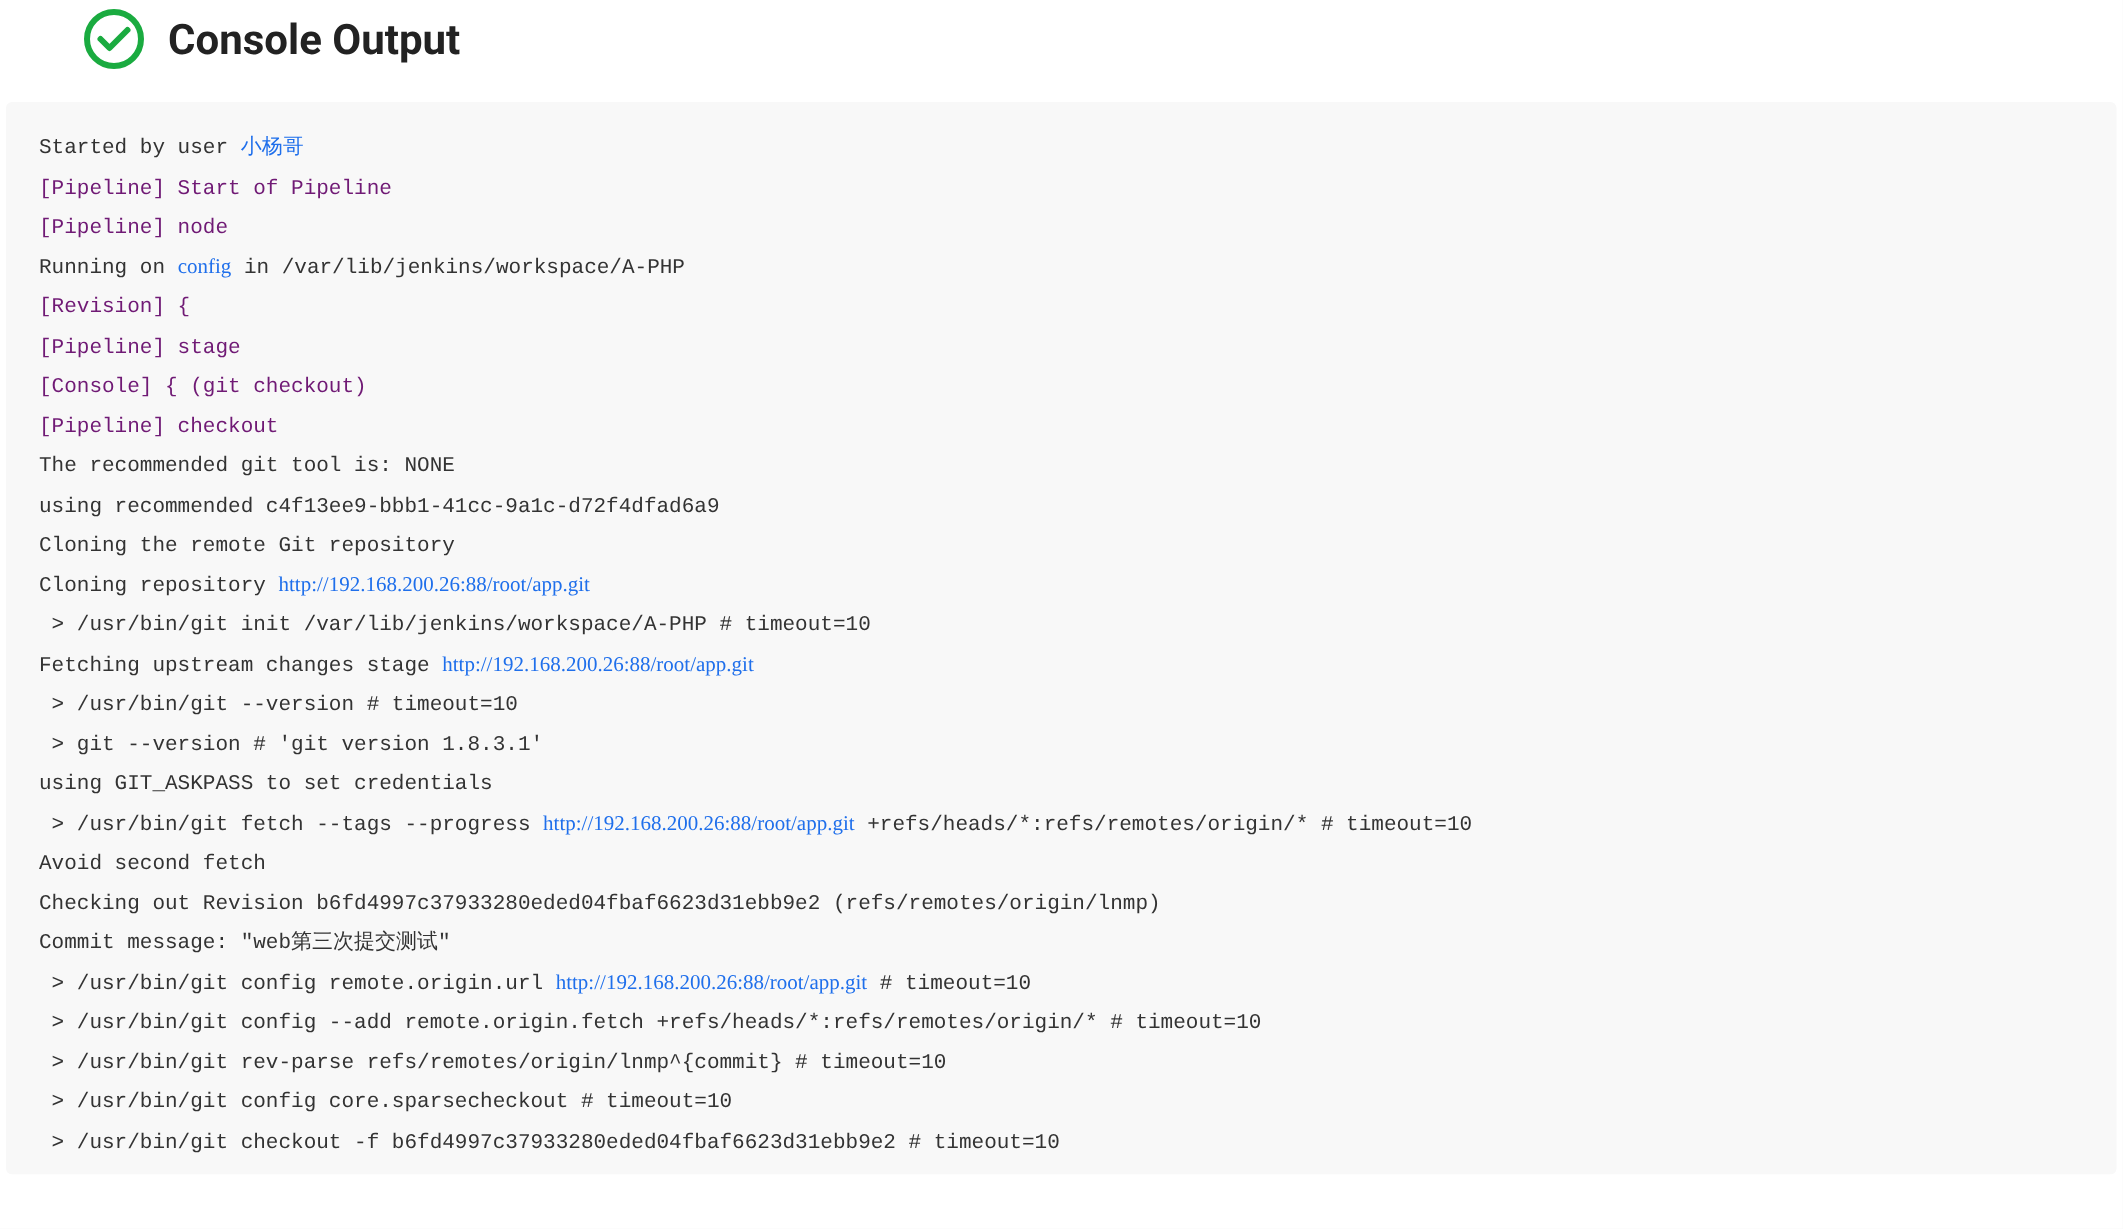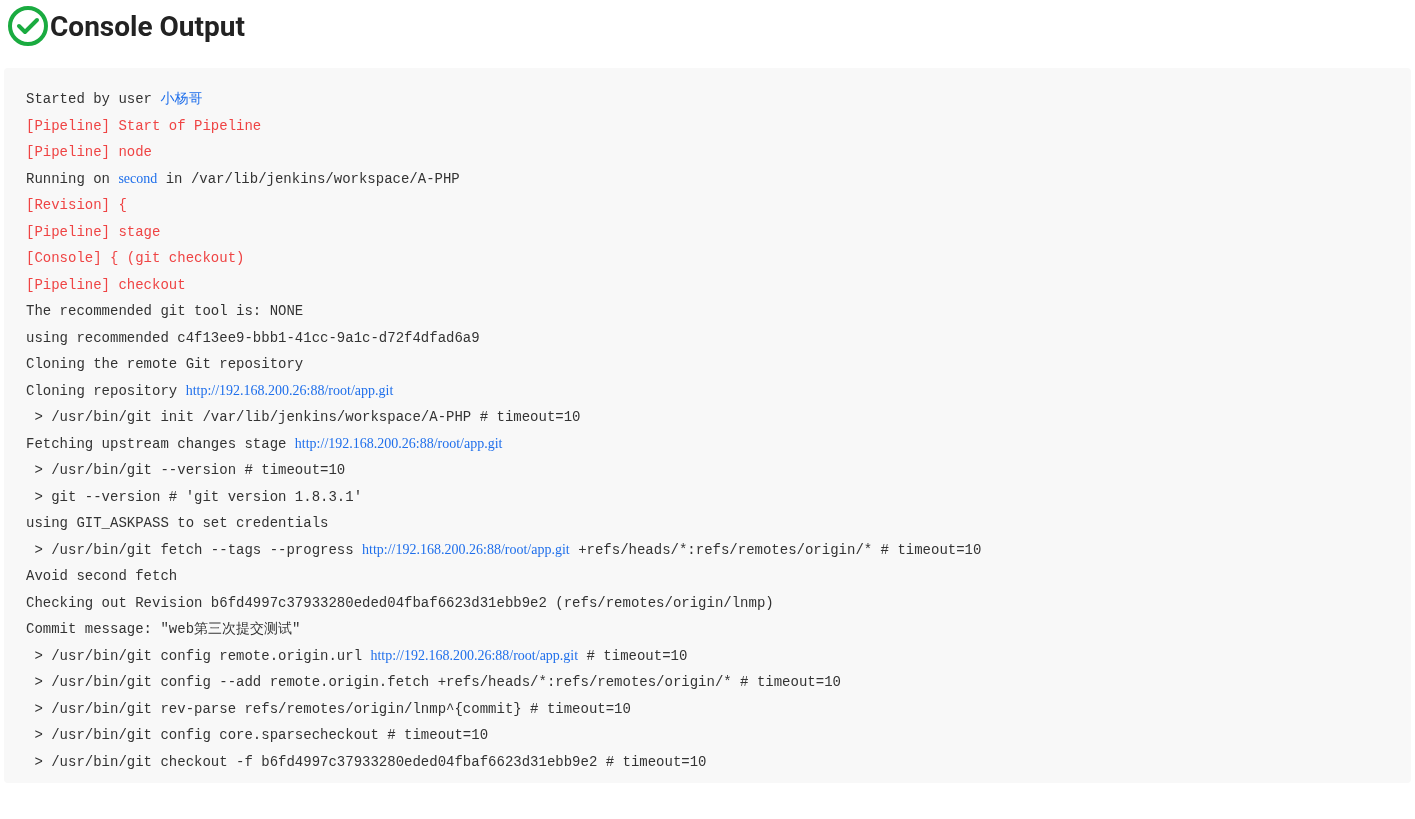--- a/index.html
+++ b/index.html
@@ -1,42 +1,42 @@
 <!DOCTYPE html>
 <html><head>
   <meta charset="utf-8">
   <style>
     * { box-sizing: border-box; margin: 0; padding: 0; }
     body { font-family: -apple-system, BlinkMacSystemFont, "Segoe UI", Roboto, sans-serif; background: #fff; }
-    .header { display: flex; align-items: center; padding: 4px 6px 20px; }
+    .header { display: flex; align-items: center; gap: 14px; padding: 4px 6px 20px; margin-left: 48px; }
     .icon-wrap { width: 44px; height: 44px; display: flex; align-items: center; justify-content: center; }
     .title { font-size: 28px; font-weight: 700; color: #222; }
     .console { background: #f8f8f8; border-radius: 4px; padding: 18px 22px 8px; margin: 0 4px; font-family: "SFMono-Regular", Consolas, "Liberation Mono", Menlo, monospace; font-size: 14px; line-height: 26.5px; color: #333; }
-    .console .muted { color: #ef4444; }
+    .console .muted { color: #701a75; }
     .console .link { color: #1f6feb; text-decoration: none; cursor: pointer; font-family: Liberation Serif, serif; }
     .console .line { white-space: pre; }
   </style>
 </head>
 <body>
 
 <div class="header">
   <div class="icon-wrap">
     <svg viewBox="0 0 44 44" width="44" height="44">
       <circle cx="22" cy="22" r="18" fill="none" stroke="#1aab40" stroke-width="4"></circle>
       <path d="M13 22 L19 28 L31 16" fill="none" stroke="#1aab40" stroke-width="4" stroke-linecap="round" stroke-linejoin="round"></path>
     </svg>
   </div>
   <h1 class="title">Console Output</h1>
 </div>
 
 <div class="console">
   <div class="line"><span>Started by user </span><a class="link">小杨哥</a></div>
   <div class="line muted">[Pipeline] Start of Pipeline</div>
   <div class="line muted">[Pipeline] node</div>
-  <div class="line"><span>Running on </span><a class="link">second</a><span> in /var/lib/jenkins/workspace/A-PHP</span></div>
+  <div class="line"><span>Running on </span><a class="link">config</a><span> in /var/lib/jenkins/workspace/A-PHP</span></div>
   <div class="line muted">[Revision] {</div>
   <div class="line muted">[Pipeline] stage</div>
   <div class="line muted">[Console] { (git checkout)</div>
   <div class="line muted">[Pipeline] checkout</div>
   <div class="line">The recommended git tool is: NONE</div>
   <div class="line">using recommended c4f13ee9-bbb1-41cc-9a1c-d72f4dfad6a9</div>
   <div class="line">Cloning the remote Git repository</div>
   <div class="line"><span>Cloning repository </span><a class="link">http://192.168.200.26:88/root/app.git</a></div>
   <div class="line"> &gt; /usr/bin/git init /var/lib/jenkins/workspace/A-PHP # timeout=10</div>
   <div class="line"><span>Fetching upstream changes stage </span><a class="link">http://192.168.200.26:88/root/app.git</a></div>

